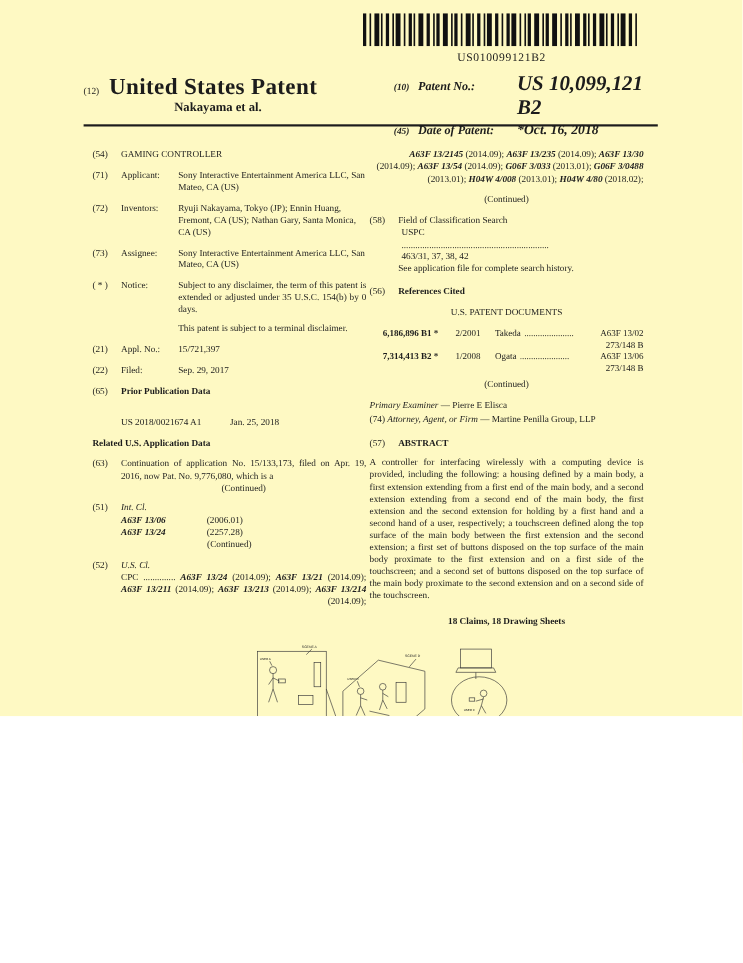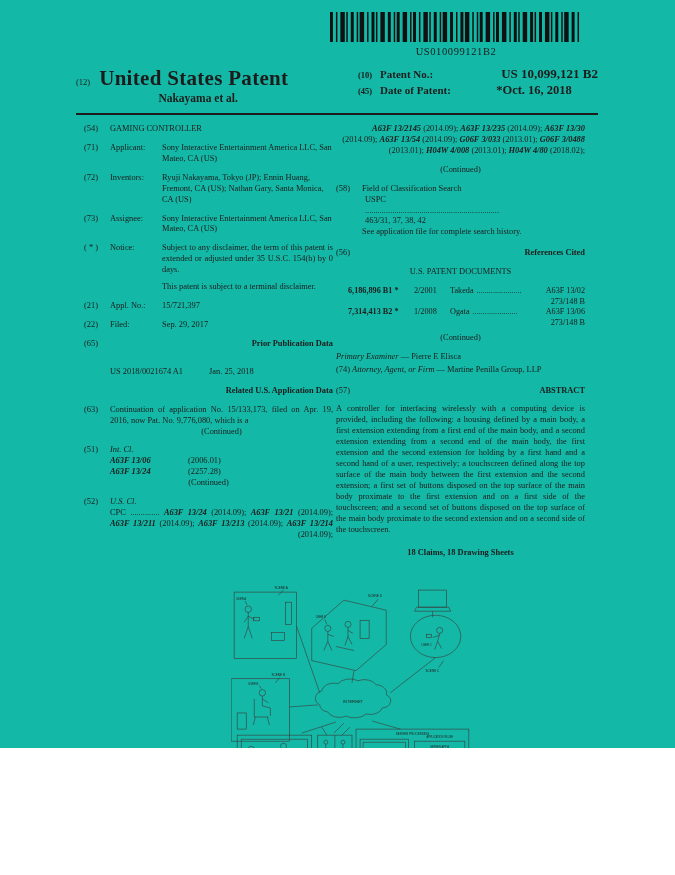--- a/index.html
+++ b/index.html
@@ -1,47 +1,47 @@
 <!DOCTYPE html>
 <html><head>
 <meta charset="utf-8">
 <style>
   * { margin:0; padding:0; box-sizing:border-box; }
   html,body { width:675px; height:875px; background:#ffffff; }
   body { font-family:"Liberation Serif", serif; color:#1c1c1c; position:relative; }
-  .page { position:relative; width:675px; height:748px; background:#14b8a6; overflow:hidden; }
+  .page { position:relative; width:675px; height:651px; background:#fef9c3; overflow:hidden; }
 
   
   #barcode { position:absolute; left:330px; top:12px; width:252px; text-align:center; }
   #barcode .num { font-size:10.5px; letter-spacing:.6px; margin-top:0; }
 
   
   #header { position:absolute; left:76px; top:66px; width:522px; display:flex; justify-content:space-between; align-items:flex-start;gap:44px; }
   .row1 { display:flex; align-items:baseline; gap:9px; }
   .paren12 { font-size:8.5px; }
   .title { font-size:21px; font-weight:bold; letter-spacing:.3px; }
   .authors { font-size:11.5px; font-weight:bold; margin:1px 0 0 32px;text-align:center; }
-  .h-right { width:240px; font-weight:bold; }
+  .h-right { width:240px; font-weight:bold;font-style:italic; }
   .hr-row { display:flex; align-items:baseline; margin-bottom:1px; }
   .hr-row .paren { font-size:8.5px; width:22px; }
   .hr-row .lab { font-size:11px; width:90px; }
-  .hr-row .val { flex:1; text-align:right; font-size:13px; }
-  .hr-row .val2 { flex:1; text-align:center; font-size:12.5px; }
+  .hr-row .val { flex:1; font-size:19px; }
+  .hr-row .val2 { flex:1; text-align:left; font-size:12.5px; }
   #rule { position:absolute; left:76px; top:113px; width:522px; border-top:2px solid #1c1c1c; }
 
   
-  #cols { position:absolute; left:84px; top:124px; width:516px; display:flex; gap:3px; font-size:8.4px; line-height:1.3; }
+  #cols { position:absolute; left:84px; top:136px; width:516px; display:flex; gap:3px; font-size:8.4px; line-height:1.3; }
   .col { width:249px; }
   .blk { margin-bottom:8px; }
   .kv { display:grid; grid-template-columns:26px 52px 1fr; }
   .kv2 { display:grid; grid-template-columns:26px 1fr; }
   .b { font-weight:normal; }
   .i { font-style:italic; }
   .code { font-weight:bold; font-style:italic; }
-  .subhead { text-align:right; font-weight:bold; }
+  .subhead { text-align:left; font-weight:bold; }
   .ctr { text-align:center; }
   .just { text-align:justify; }
   .notice-p2 { margin-top:6px; }
   .pubrow { display:flex; margin-left:26px; gap:26px; margin-top:17px; }
   .intcl-row { display:grid; grid-template-columns:78px 1fr; margin-left:26px; }
   .cpc-block { margin-left:26px; text-align:justify; text-align-last:right; }
   .cpc-cont { text-align:right; }
   .leaderline { display:flex; align-items:baseline;flex-direction:column; }
   .dotfill { flex:1; overflow:hidden; white-space:nowrap; margin:0 3px; }
   .refline { display:flex; align-items:baseline; margin-left:12px; font-size:8.2px; }

